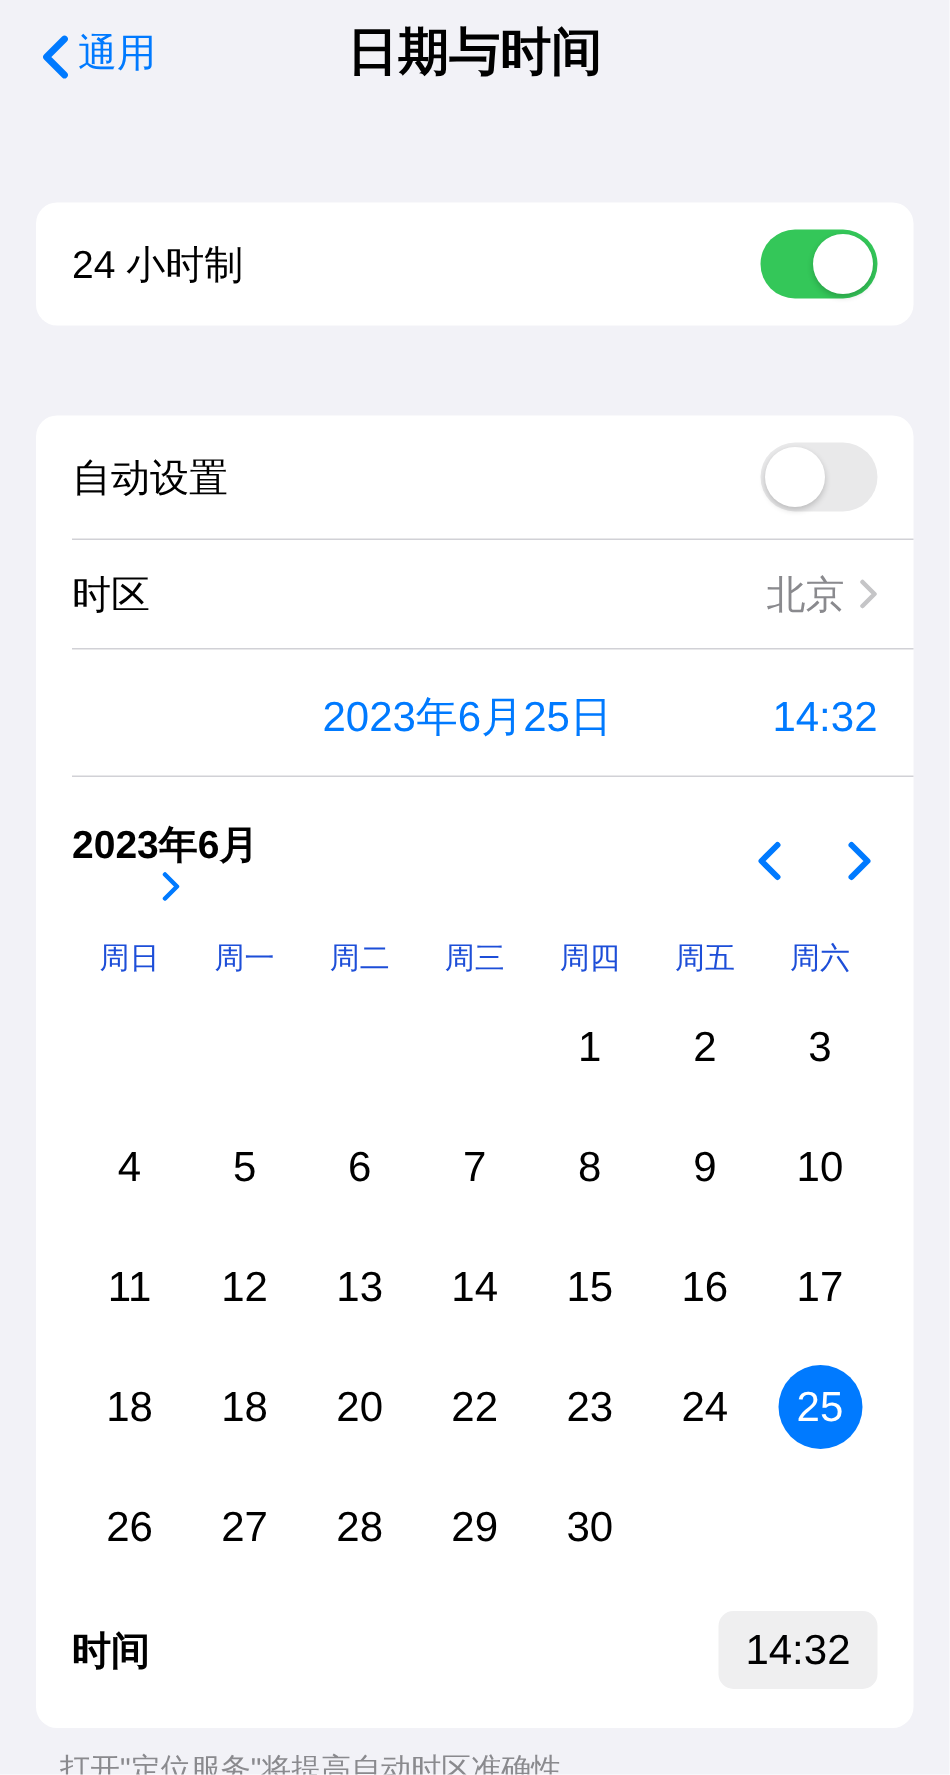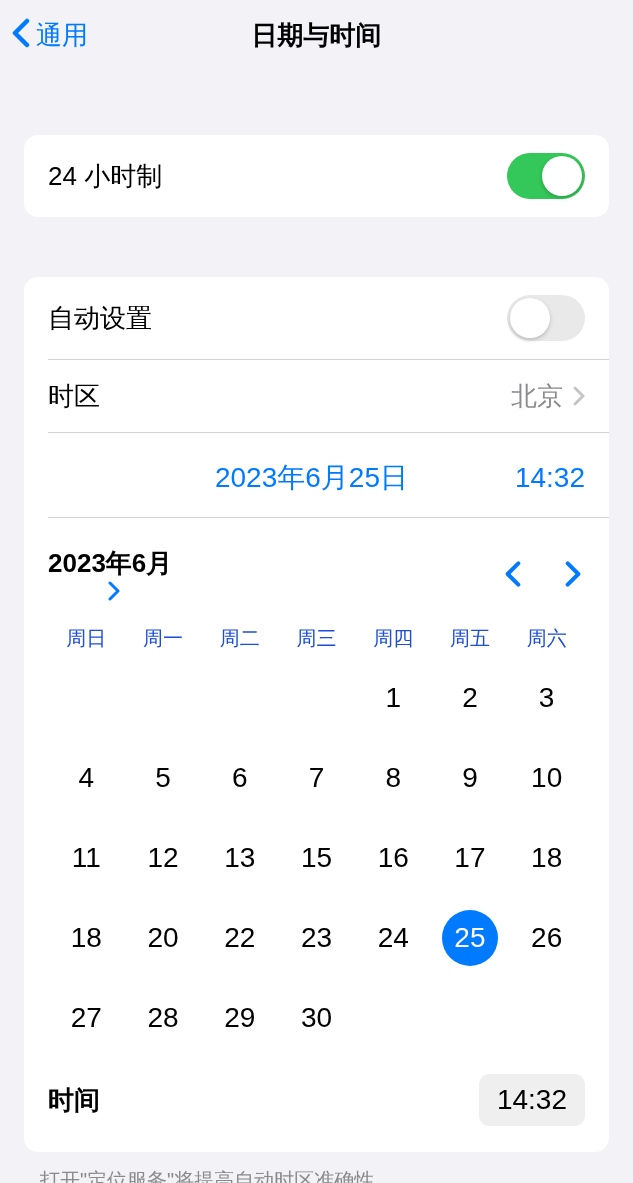--- a/index.html
+++ b/index.html
@@ -15,36 +15,36 @@
       overflow: hidden;
     }
     .header {
       display: flex;
       align-items: center;
       height: 70px;
       position: relative;
     }
     .back-button {
       display: flex;
-      align-items: flex-start;
+      align-items: flex-end;
       color: #007aff;
       font-size: 26px;
-      padding-left: 12px;
+      padding-left: 28px;
       cursor: pointer;
     }
     .back-chevron {
       width: 18px;
       height: 30px;
       margin-right: 6px;
     }
     .header-title {
       position: absolute;
       left: 50%;
       transform: translateX(-50%);
-      font-size: 26px;
+      font-size: 34px;
       font-weight: 600;
       color: #000;
     }
     .section {
       background: #fff;
       border-radius: 14px;
       margin: 0 24px;
     }
     .section-1 {
       margin-top: 65px;
@@ -345,20 +345,23 @@
         <div class="day">
           <span>11</span>
         </div>
         <div class="day">
           <span>12</span>
         </div>
         <div class="day">
           <span>13</span>
         </div>
         <div class="day">
+          <span>14</span>
+        </div>
+        <div class="day">
           <span>15</span>
         </div>
         <div class="day">
           <span>16</span>
         </div>
         <div class="day">
           <span>17</span>
         </div>
         <div class="day">
           <span>18</span>

